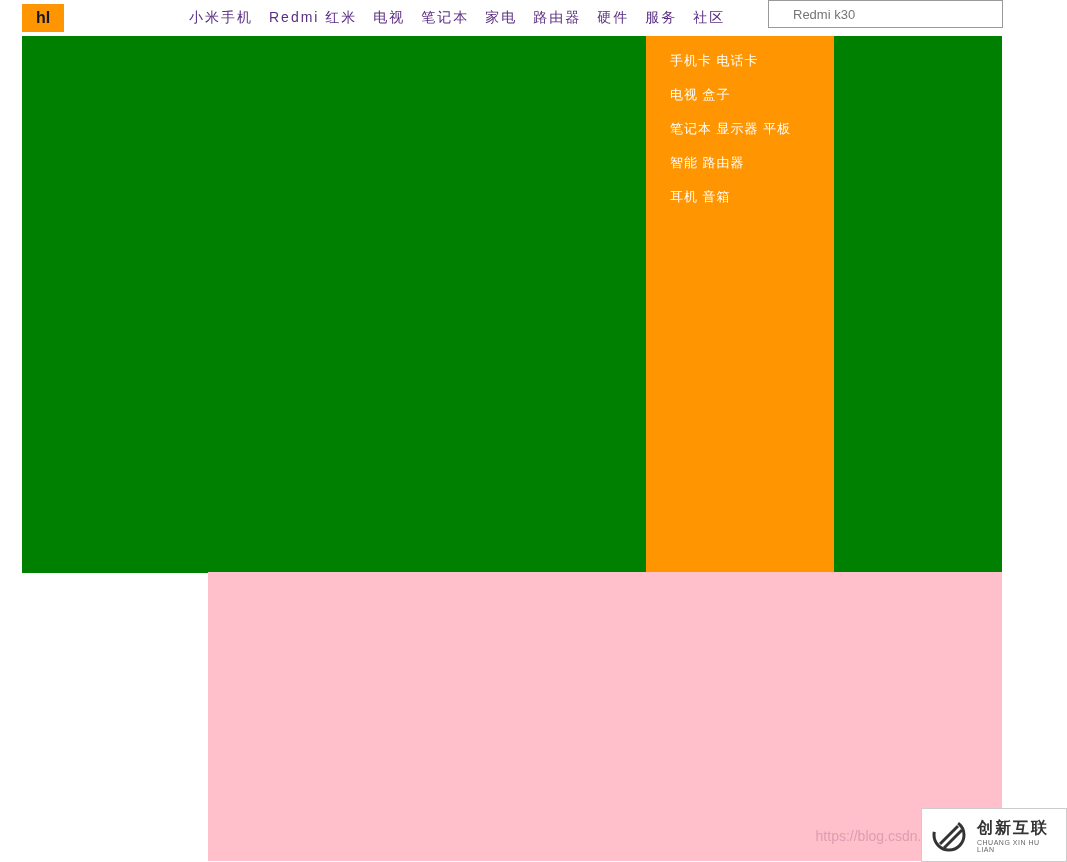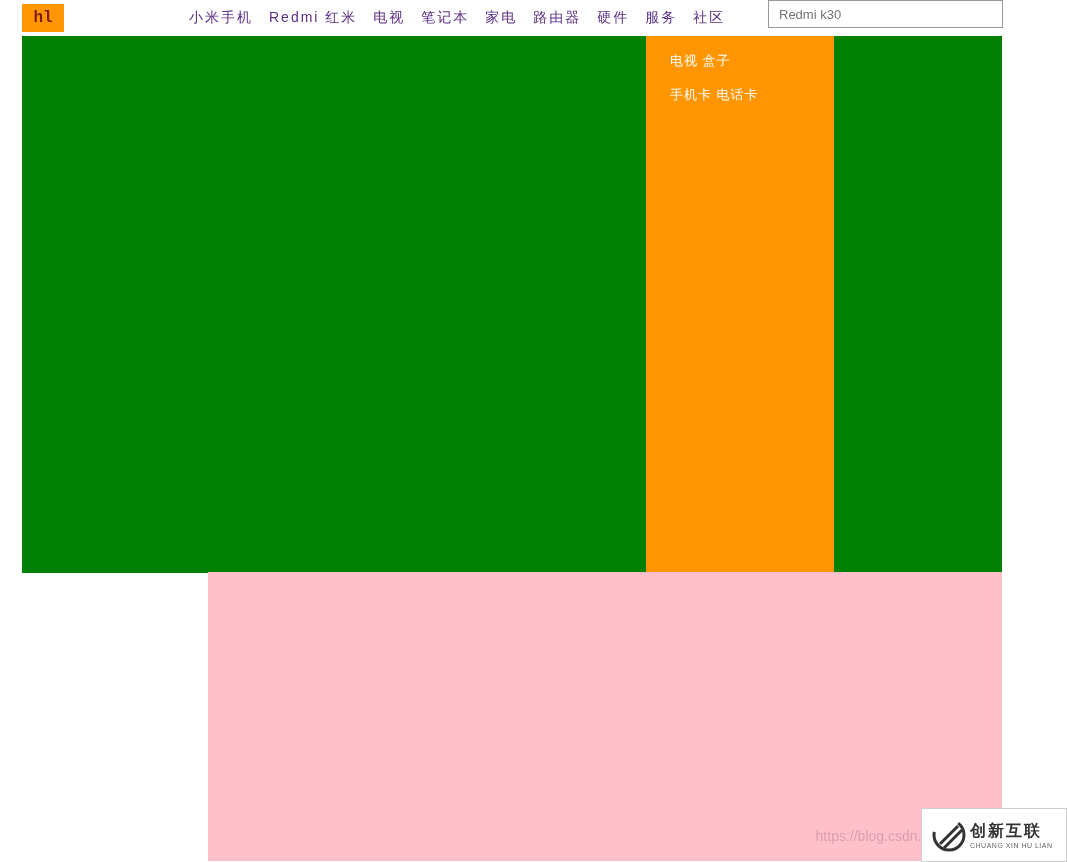--- a/index.html
+++ b/index.html
@@ -23,43 +23,42 @@
     .logo {
       width: 42px;
       height: 28px;
       background: #ff9500;
       display: flex;
       align-items: center;
       justify-content: center;
       margin-right: 125px;
     }
     .logo-text {
-      color: #7f1d1d;
+      color: #0f172a;
       font-weight: bold;
       font-size: 16px;
-      font-family: Liberation Mono, monospace;
     }
     .nav {
       display: flex;
       gap: 16px;
     }
     .nav-item {
       color: #5a2d82;
       font-size: 14px;
       cursor: pointer;
       letter-spacing: 2px;
     }
     .search-box {
       position: absolute;
       right: 64px;
       top: 0;
       width: 235px;
       height: 28px;
       border: 1px solid #999;
-      padding: 2px 10px;
+      padding: 2px 24px;
       font-size: 13px;
       color: #777;
       background: #fff;
     }
     .banner {
       position: absolute;
       left: 22px;
       top: 36px;
       width: 980px;
       height: 537px;
@@ -101,21 +100,21 @@
       position: absolute;
       right: 0;
       bottom: 0;
       width: 146px;
       height: 54px;
       background: #fff;
       border: 1px solid #ccc;
       display: flex;
       align-items: center;
       padding: 4px 8px;
-      gap: 2px;
+      gap: 9px;
     }
     .corner-logo-icon {
       width: 38px;
       height: 38px;
       position: relative;
     }
     .corner-logo-text {
       display: flex;
       flex-direction: column;
     }
@@ -148,22 +147,25 @@
     <span class="nav-item">硬件</span>
     <span class="nav-item">服务</span>
     <span class="nav-item">社区</span>
   </div>
   <input class="search-box" type="text" placeholder="Redmi k30" style="">
 </div>
 
 <div class="banner"></div>
 
 <div class="sidebar">
+  <div class="sidebar-item">手机卡 电话卡</div>
   <div class="sidebar-item">电视 盒子</div>
-  <div class="sidebar-item">手机卡 电话卡</div>
+  <div class="sidebar-item">笔记本 显示器 平板</div>
+  <div class="sidebar-item">智能 路由器</div>
+  <div class="sidebar-item">耳机 音箱</div>
 </div>
 
 <div class="bottom-box"></div>
 
 <div class="watermark">https://blog.csdn.ne</div>
 
 <div class="corner-logo">
   <div class="corner-logo-icon">
     <svg width="38" height="38" viewBox="0 0 38 38">
       <circle cx="19" cy="19" r="15" fill="none" stroke="#333" stroke-width="3" stroke-dasharray="50 30"></circle>

